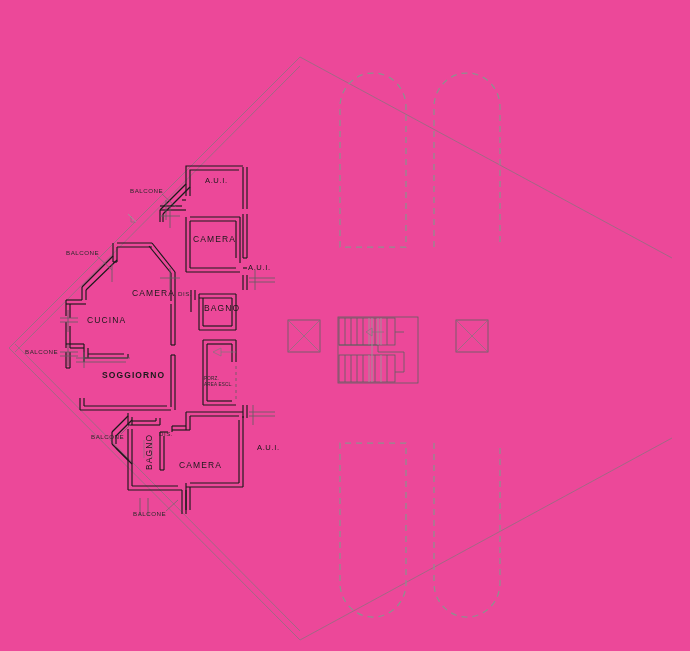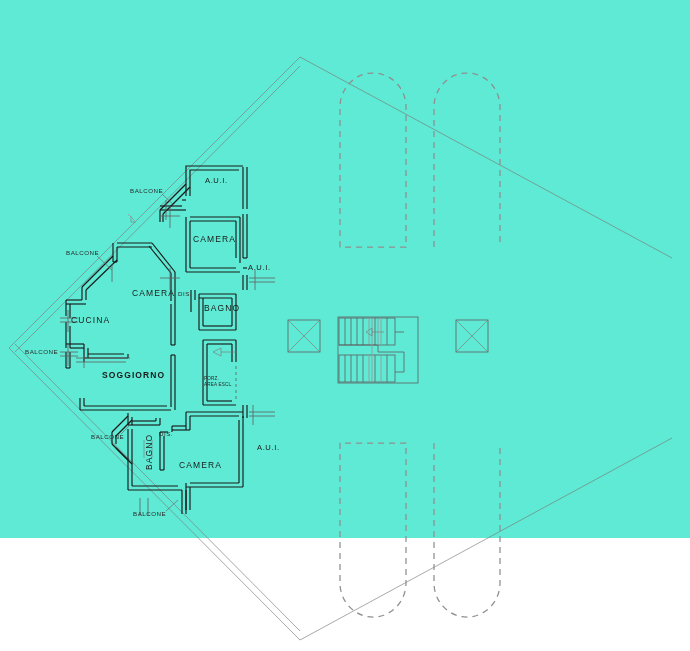--- a/index.html
+++ b/index.html
@@ -9,22 +9,22 @@
   }
   body {
     width: 690px;
     height: 651px;
     font-family: "Liberation Sans", sans-serif;
     overflow: hidden;
   }
   #plan-root {
     position: relative;
     width: 690px;
-    height: 538px;
-    background: #5eead4;
+    height: 651px;
+    background: #ec4899;
   }
   #plan-svg {
     position: absolute;
     left: 0;
     top: 0;
     width: 690px;
     height: 651px;
     display: block;
   }
   .room-label {
@@ -334,21 +334,21 @@
       <line class="lead" x1="166" y1="511" x2="178" y2="500"></line>
     </g>
   </svg>
 
   <div class="room-label lbl-aui" style="left:205px; top:177px;">A.U.I.</div>
   <div class="room-label lbl-room" style="left:193px; top:235px;">CAMERA</div>
   <div class="room-label lbl-aui" style="left:248px; top:264px;">A.U.I.</div>
   <div class="room-label lbl-room" style="left:132px; top:289px;">CAMERA</div>
   <div class="room-label lbl-small" style="left:178px; top:291px;">DIS.</div>
   <div class="room-label lbl-room" style="left:204px; top:304px;">BAGNO</div>
-  <div class="room-label lbl-room" style="left:71px;  top:316px;">CUCINA</div>
+  <div class="room-label lbl-room" style="left:87px;  top:316px;">CUCINA</div>
   <div class="room-label lbl-small" style="left:25px; top:349px;">BALCONE</div>
   <div class="room-label lbl-room" style="left:102px; top:371px;font-weight:bold;">SOGGIORNO</div>
   <div class="room-label lbl-tiny" style="left:204px; top:376px;">PORZ.
 AREA ESCL.</div>
   <div class="room-label lbl-small" style="left:159px; top:431px;">DIS.</div>
   <div class="room-label lbl-aui" style="left:257px; top:444px;">A.U.I.</div>
   <div class="room-label lbl-room" style="left:179px; top:461px;">CAMERA</div>
 
   <div class="room-label lbl-room rot-vert" style="left:145px; top:470px;">BAGNO</div>
 

